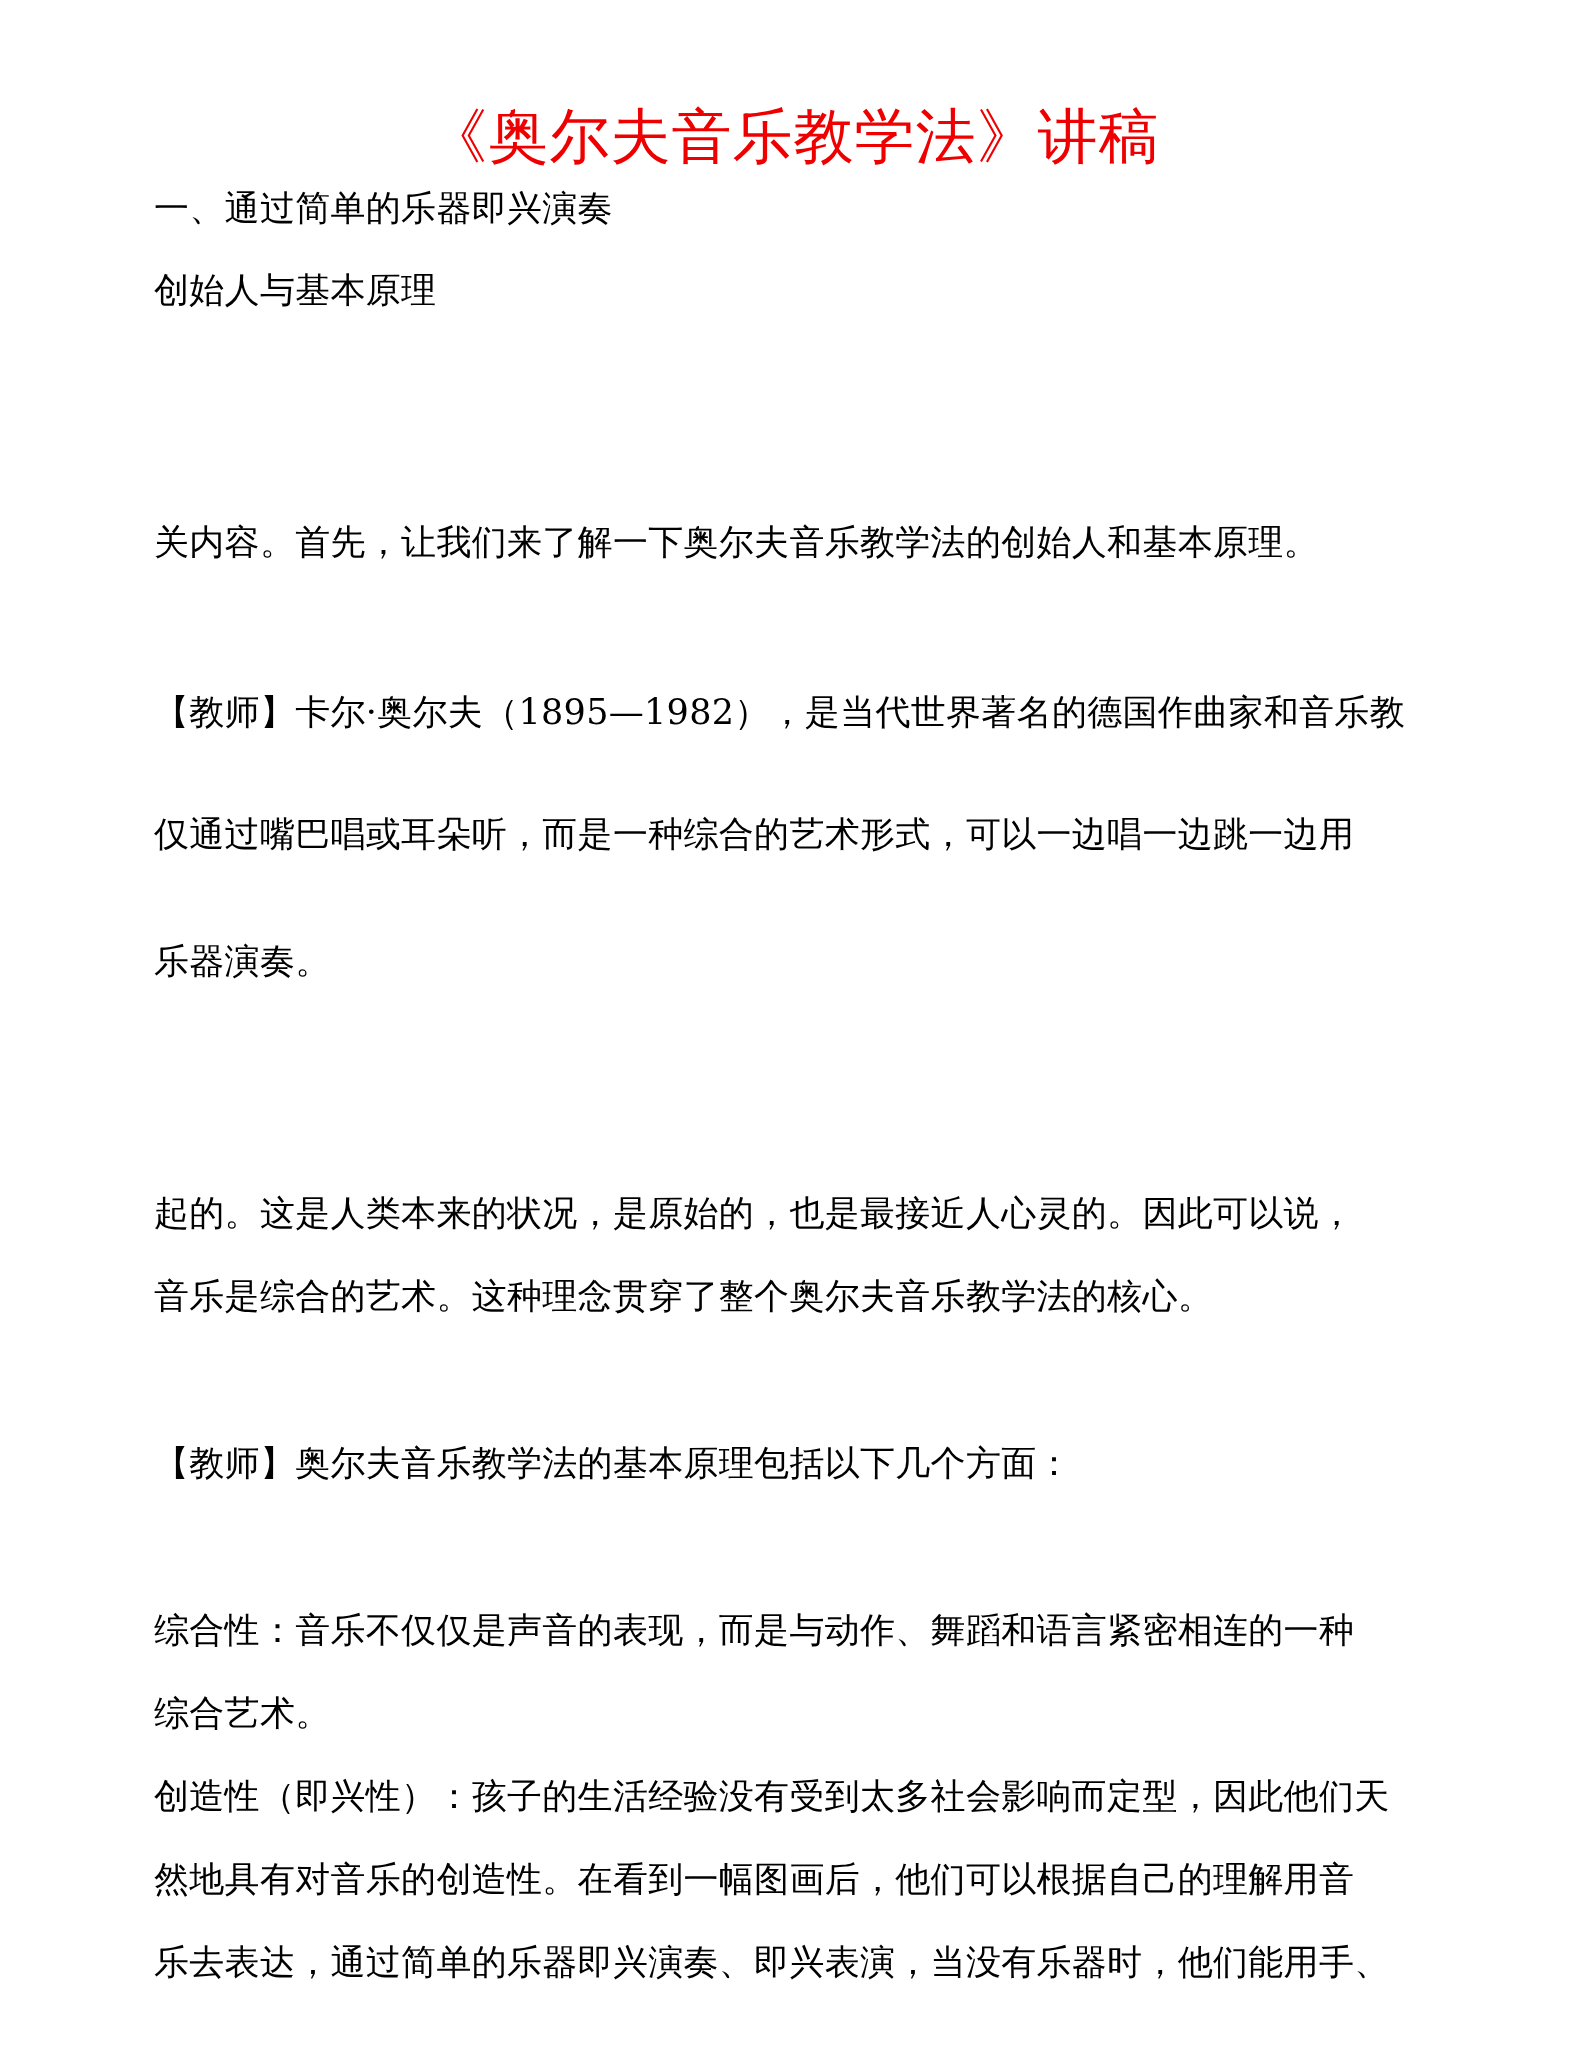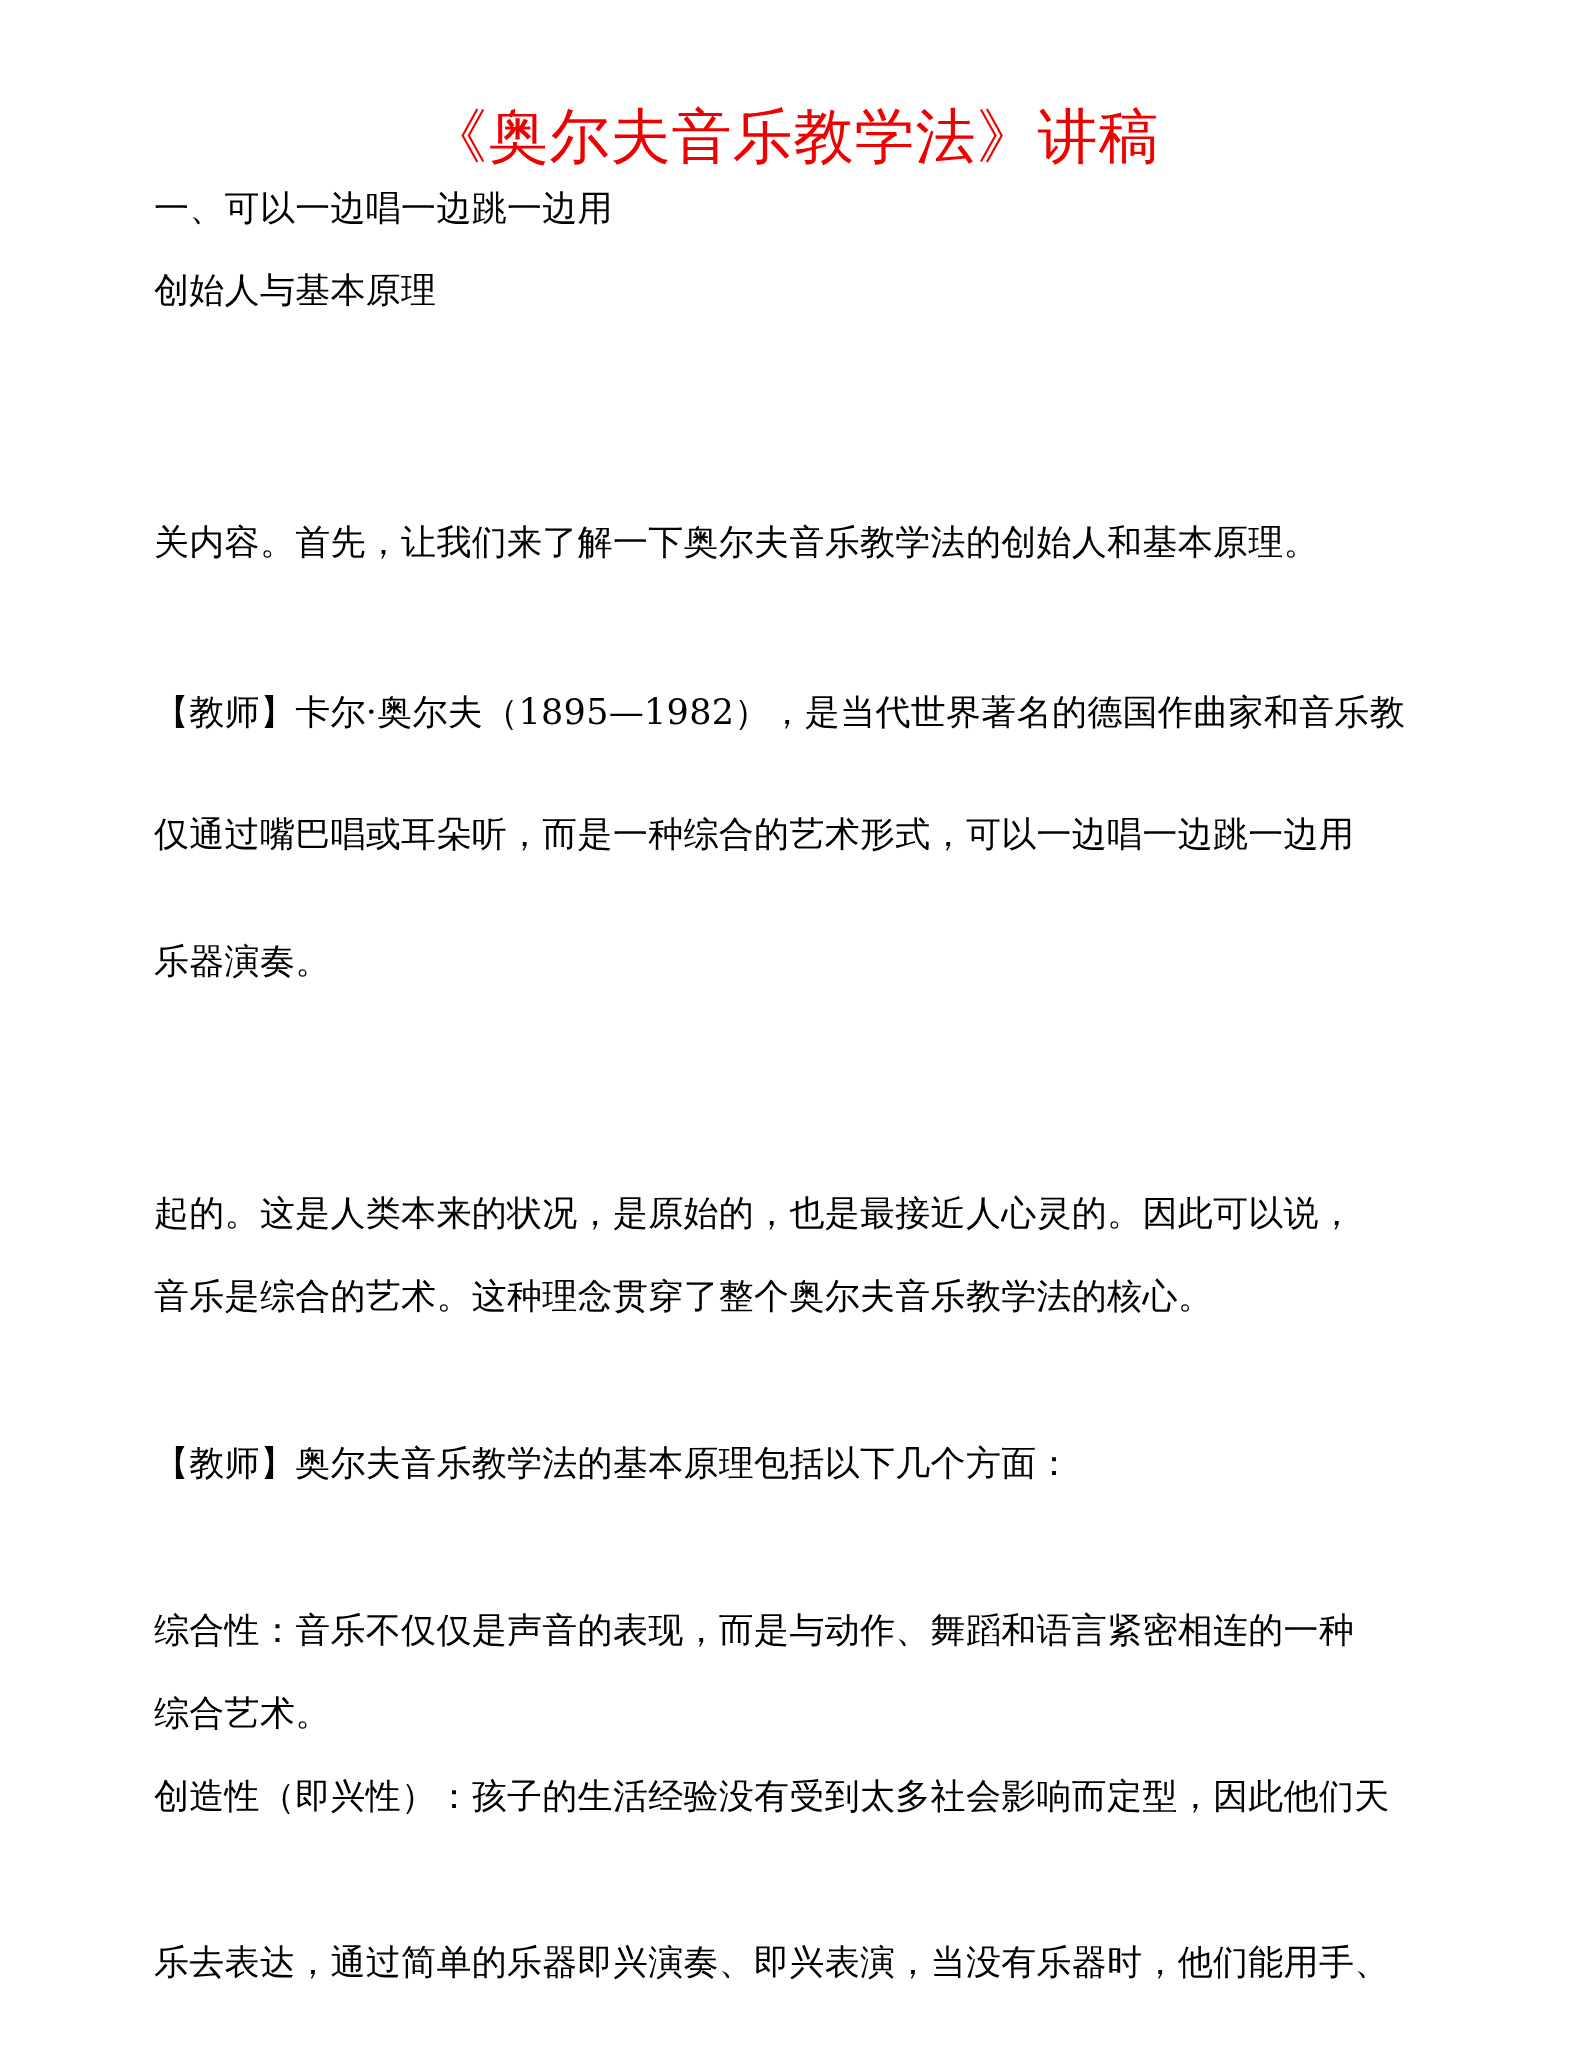--- a/index.html
+++ b/index.html
@@ -11,31 +11,32 @@
            font-size: 60px; line-height: 76px; color: #ee0000; letter-spacing: 1px; }
   .line { position: absolute; left: 154px; font-size: 35px; line-height: 44px;
           white-space: nowrap; letter-spacing: 0.3px; }
 </style>
 </head>
 <body>
 
 <div class="page">
   <div class="title">《奥尔夫音乐教学法》讲稿</div>
 
-  <div class="line" style="top:186px;">一、可以一边唱一边跳一边用</div>
+  <div class="line" style="top:186px;">一、通过简单的乐器即兴演奏</div>
   <div class="line" style="top:268px;">创始人与基本原理</div>
 
   <div class="line" style="top:520px;">关内容。首先，让我们来了解一下奥尔夫音乐教学法的创始人和基本原理。</div>
 
   <div class="line" style="top:690px;">【教师】卡尔·奥尔夫（1895—1982），是当代世界著名的德国作曲家和音乐教</div>
   <div class="line" style="top:812px;">仅通过嘴巴唱或耳朵听，而是一种综合的艺术形式，可以一边唱一边跳一边用</div>
   <div class="line" style="top:939px;">乐器演奏。</div>
 
   <div class="line" style="top:1191px;">起的。这是人类本来的状况，是原始的，也是最接近人心灵的。因此可以说，</div>
   <div class="line" style="top:1274px;">音乐是综合的艺术。这种理念贯穿了整个奥尔夫音乐教学法的核心。</div>
 
   <div class="line" style="top:1441px;">【教师】奥尔夫音乐教学法的基本原理包括以下几个方面：</div>
 
   <div class="line" style="top:1608px;">综合性：音乐不仅仅是声音的表现，而是与动作、舞蹈和语言紧密相连的一种</div>
   <div class="line" style="top:1691px;">综合艺术。</div>
   <div class="line" style="top:1774px;">创造性（即兴性）：孩子的生活经验没有受到太多社会影响而定型，因此他们天</div>
+  <div class="line" style="top:1857px;">然地具有对音乐的创造性。在看到一幅图画后，他们可以根据自己的理解用音</div>
   <div class="line" style="top:1940px;">乐去表达，通过简单的乐器即兴演奏、即兴表演，当没有乐器时，他们能用手、</div>
 </div>
 
 </body></html>

